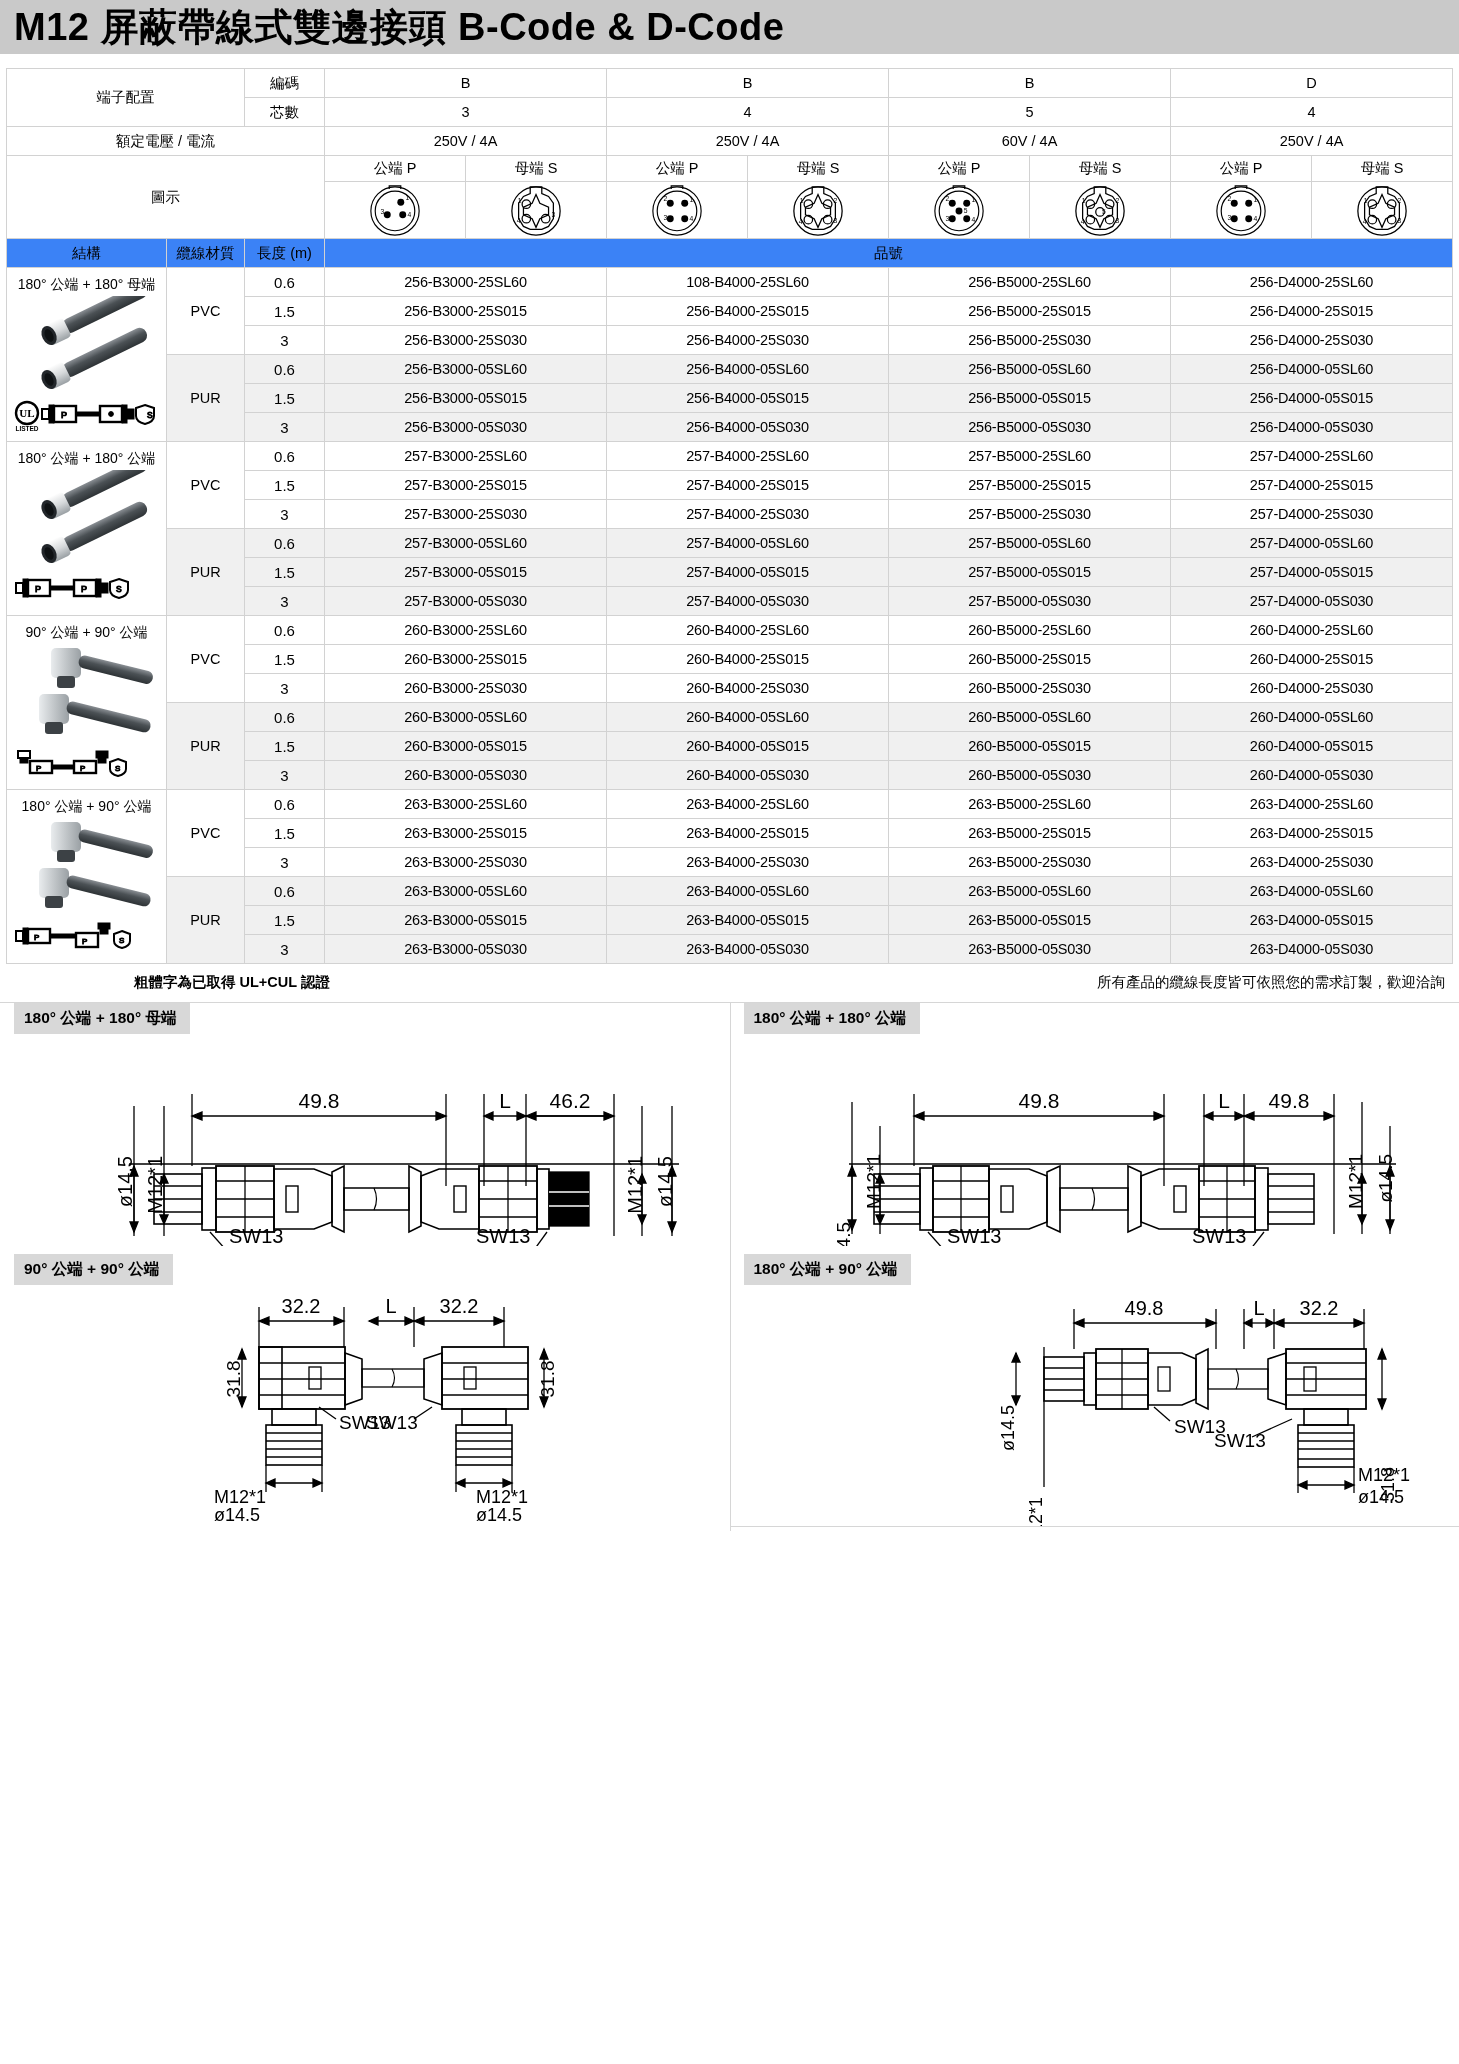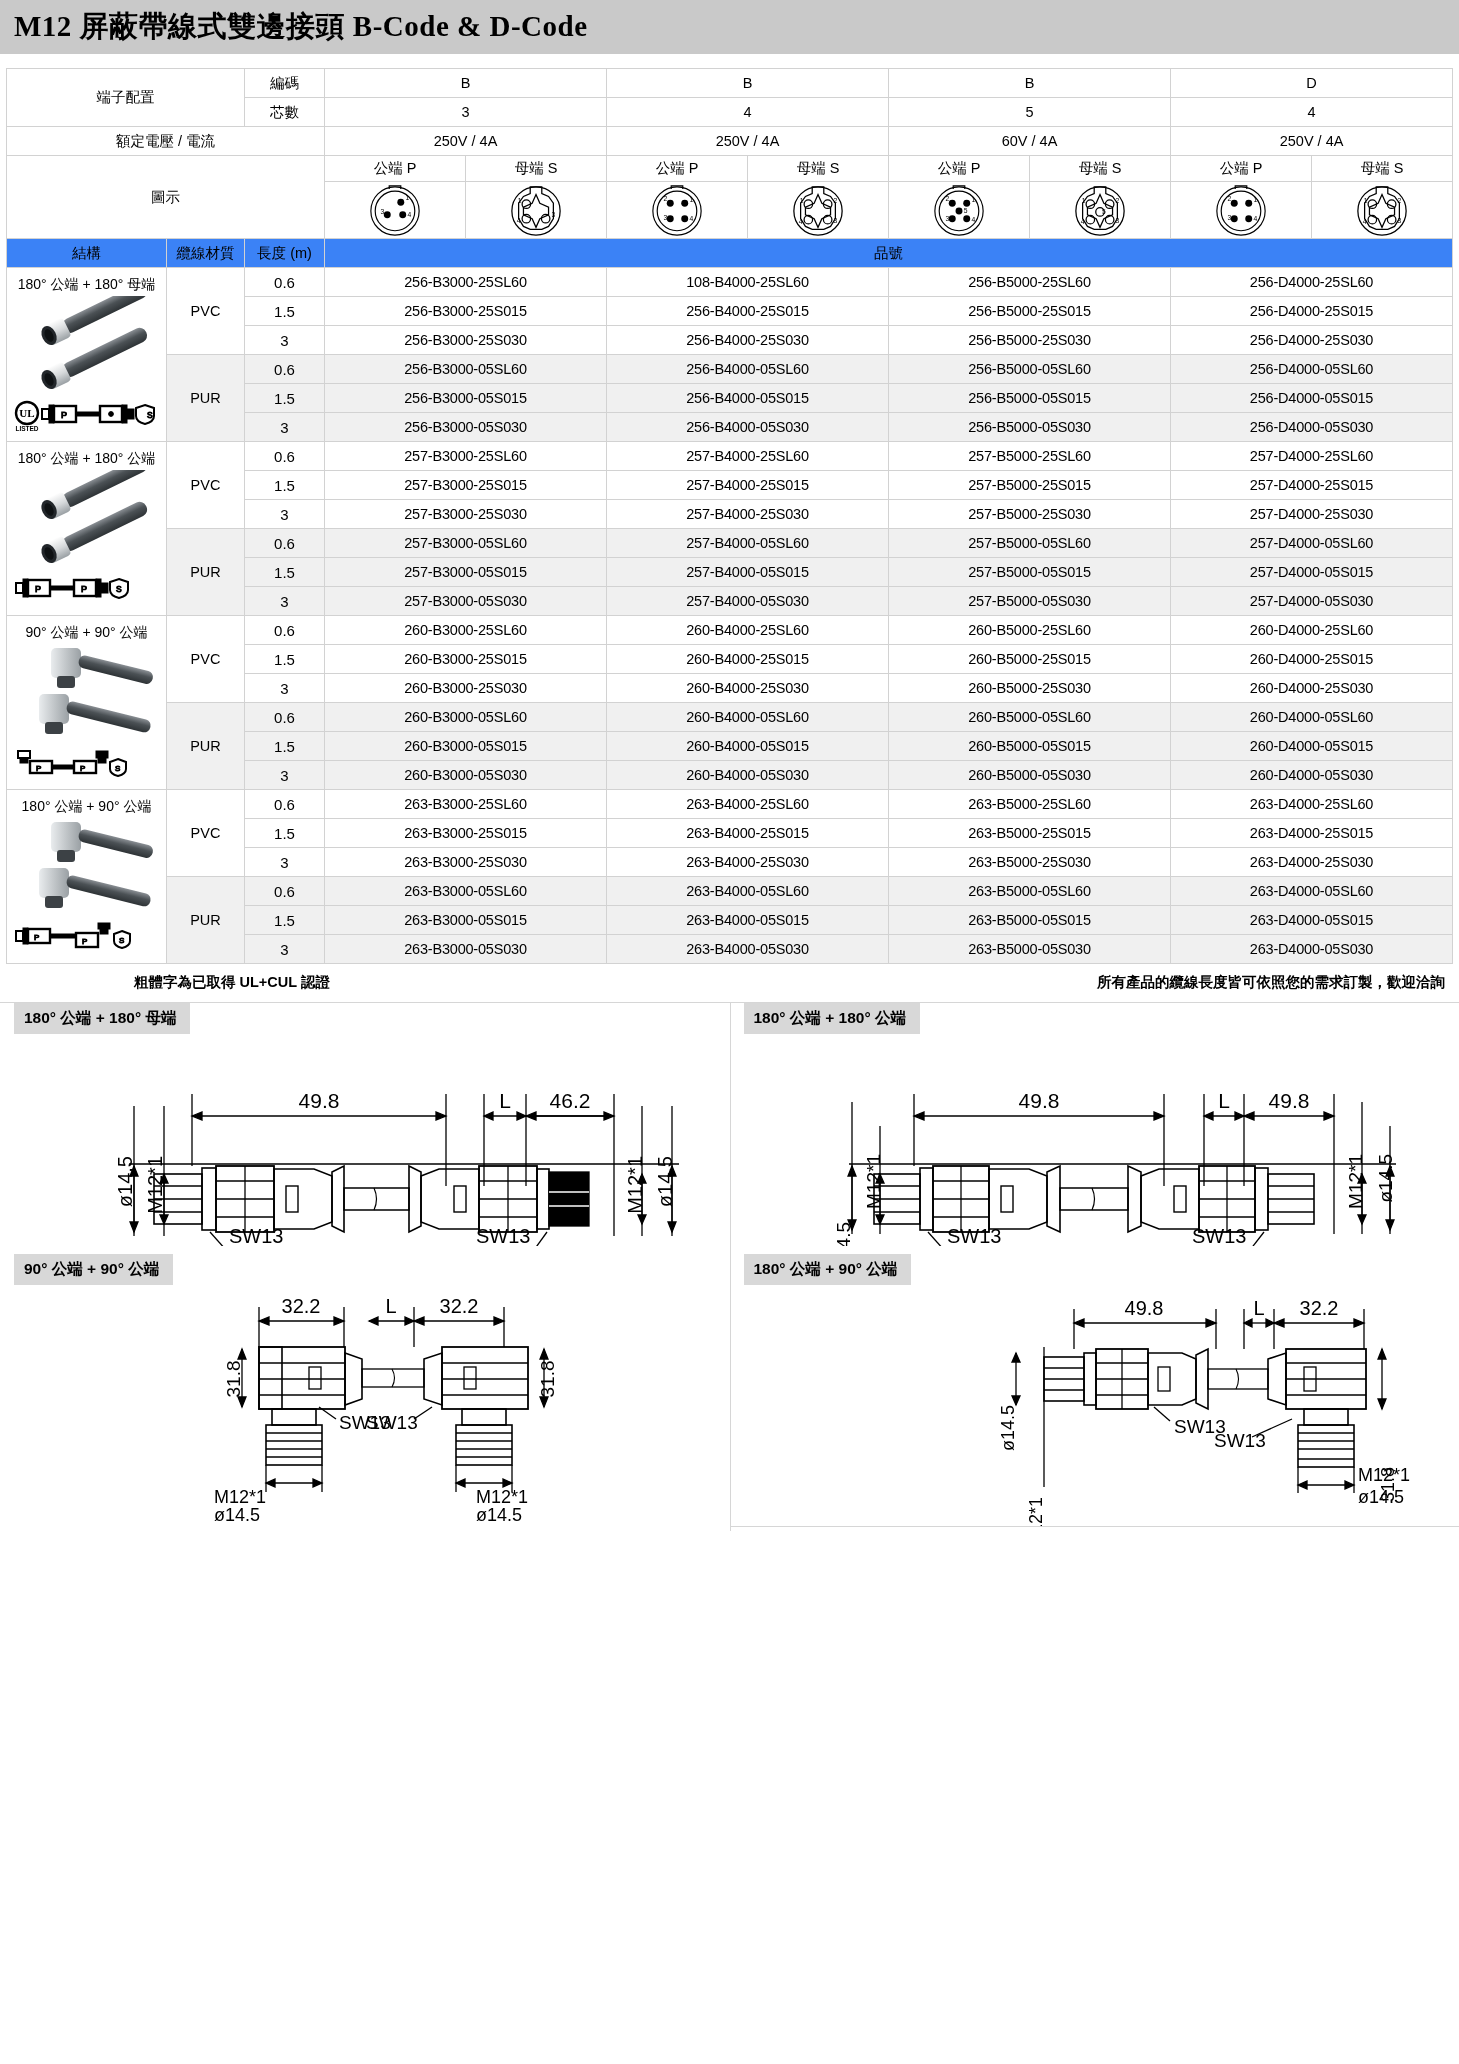--- a/index.html
+++ b/index.html
@@ -16,25 +16,24 @@
 
   
   .title-bar{
     background:#c9c9c9;
     height:54px;
     display:flex;
     align-items:center;
     padding-left:14px;
   }
   .title-bar .title{
-    font-size:29px;
+    font-size:38px;
     font-weight:bold;
     letter-spacing:.5px;
     white-space:nowrap;
-    font-family:Liberation Serif, serif;
   }
 
   
   .tbl-wrap{ padding:0 6px; margin-top:14px; }
   table.spec{
     width:1447px;
     border-collapse:collapse;
     table-layout:fixed;
   }
   table.spec td, table.spec th{
@@ -75,21 +74,21 @@
   .struct-schem{ display:block; margin-top:2px; }
 
   
   .notes{
     display:flex;
     justify-content:space-between;
     padding:9px 14px 0 14px;
     font-size:14.5px;
   }
   .notes .left{ font-weight:bold; margin-left:120px; }
-  .notes .right{ font-weight:bold;margin-left:9px; }
+  .notes .right{ font-weight:normal;margin-left:9px; }
 
   .divider{
     border-top:1px solid #d6d6d6;
     margin:10px 0 0 0;
   }
 
   
   .draw-grid{
     display:grid;
     grid-template-columns:1fr 1fr;

